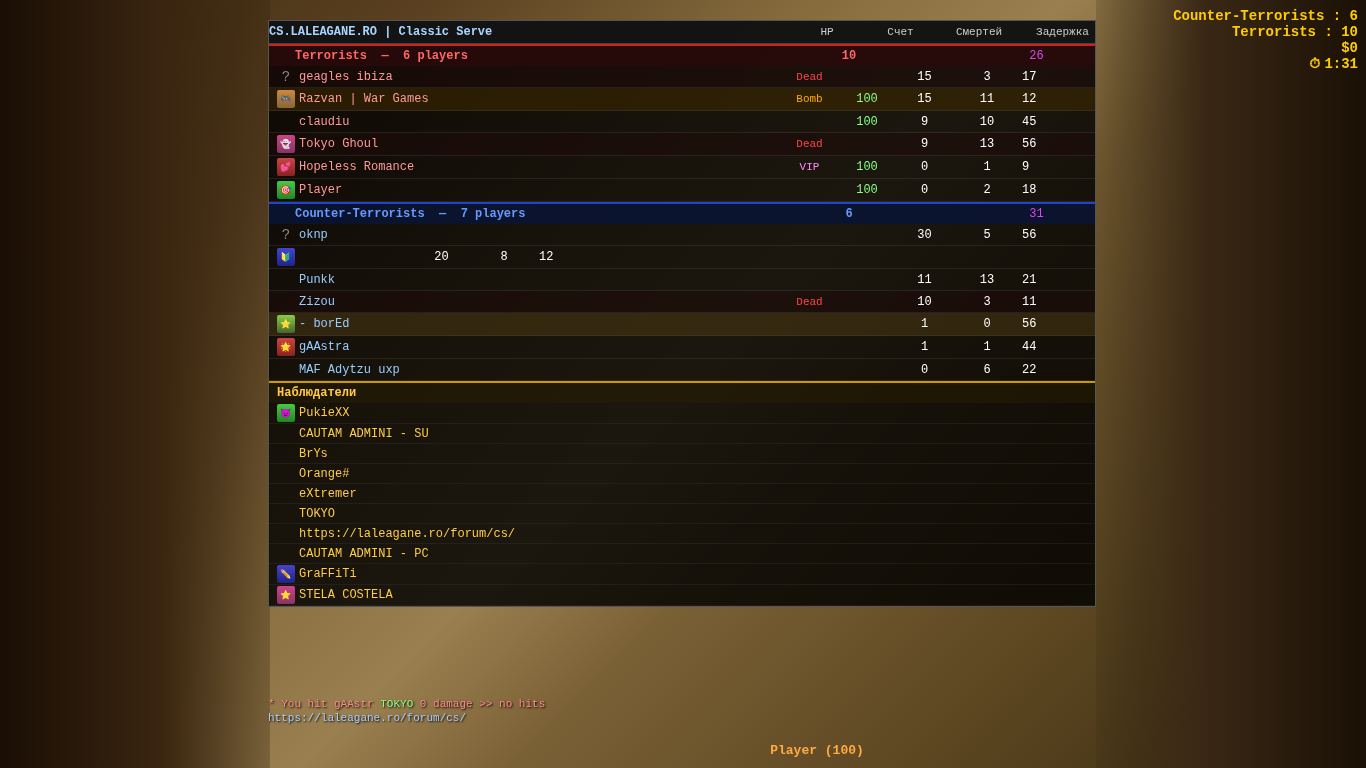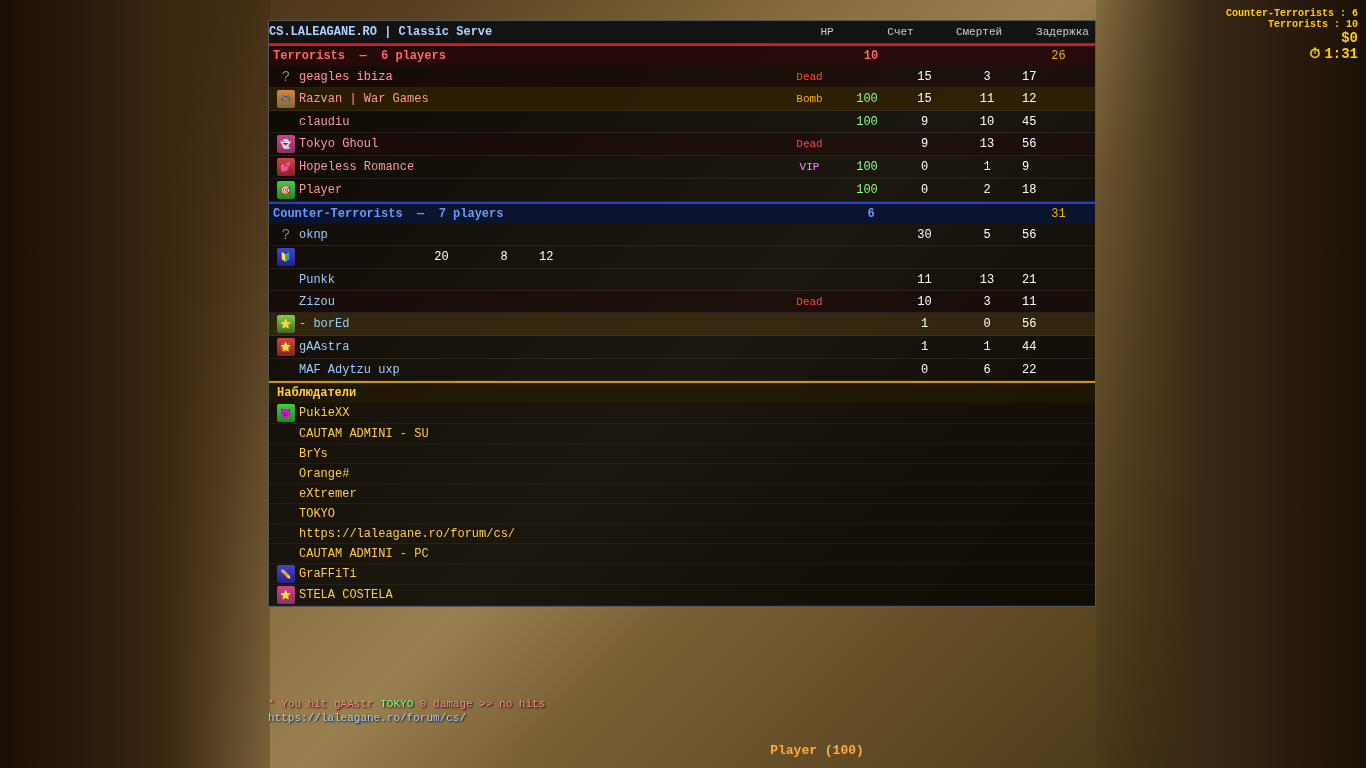--- a/index.html
+++ b/index.html
@@ -40,21 +40,21 @@
     .hud-timer {
       color: #ffcc00;
       font-size: 14px;
       display: flex;
       align-items: center;
       justify-content: flex-end;
       gap: 4px;
     }
     .hud-ct-t {
       color: #ffcc00;
-      font-size: 10px;
+      font-size: 14px;
     }
 
     
     .scoreboard {
       position: absolute;
       top: 20px;
       left: 268px;
       width: 828px;
       background: rgba(0,0,0,0.82);
       border: 1px solid #555;
@@ -87,35 +87,35 @@
     .col-score { width: 55px; text-align: center; }
     .col-deaths { width: 70px; text-align: center; }
     .col-latency { width: 65px; text-align: center; }
 
     
     .team-header {
       background: rgba(40,10,10,0.9);
       border-top: 2px solid #cc2222;
       display: flex;
       align-items: flex-start;
-      padding: 3px 4px;
+      padding: 3px 26px;
       font-size: 12px;
       color: #ff6666;
       font-weight: bold;
     }
     .team-header.ct {
       background: rgba(10,20,50,0.9);
       border-top: 2px solid #2244cc;
       color: #6699ff;
     }
     .team-header-name { flex: 1; }
     .team-header-score { width: 60px; text-align: center; }
     .team-header-empty { width: 55px; }
     .team-header-deaths { width: 70px; text-align: center; }
-    .team-header-latency { width: 65px; text-align: center; color: #eab308; font-weight: normal; }
+    .team-header-latency { width: 65px; text-align: center; color: #d946ef; font-weight: normal; }
 
     
     .player-row {
       display: flex;
       align-items: center;
       padding: 2px 8px;
       border-bottom: 1px solid rgba(80,80,80,0.3);
       min-height: 22px;
     }
     .player-row.highlighted { background: rgba(80,60,20,0.5); }

